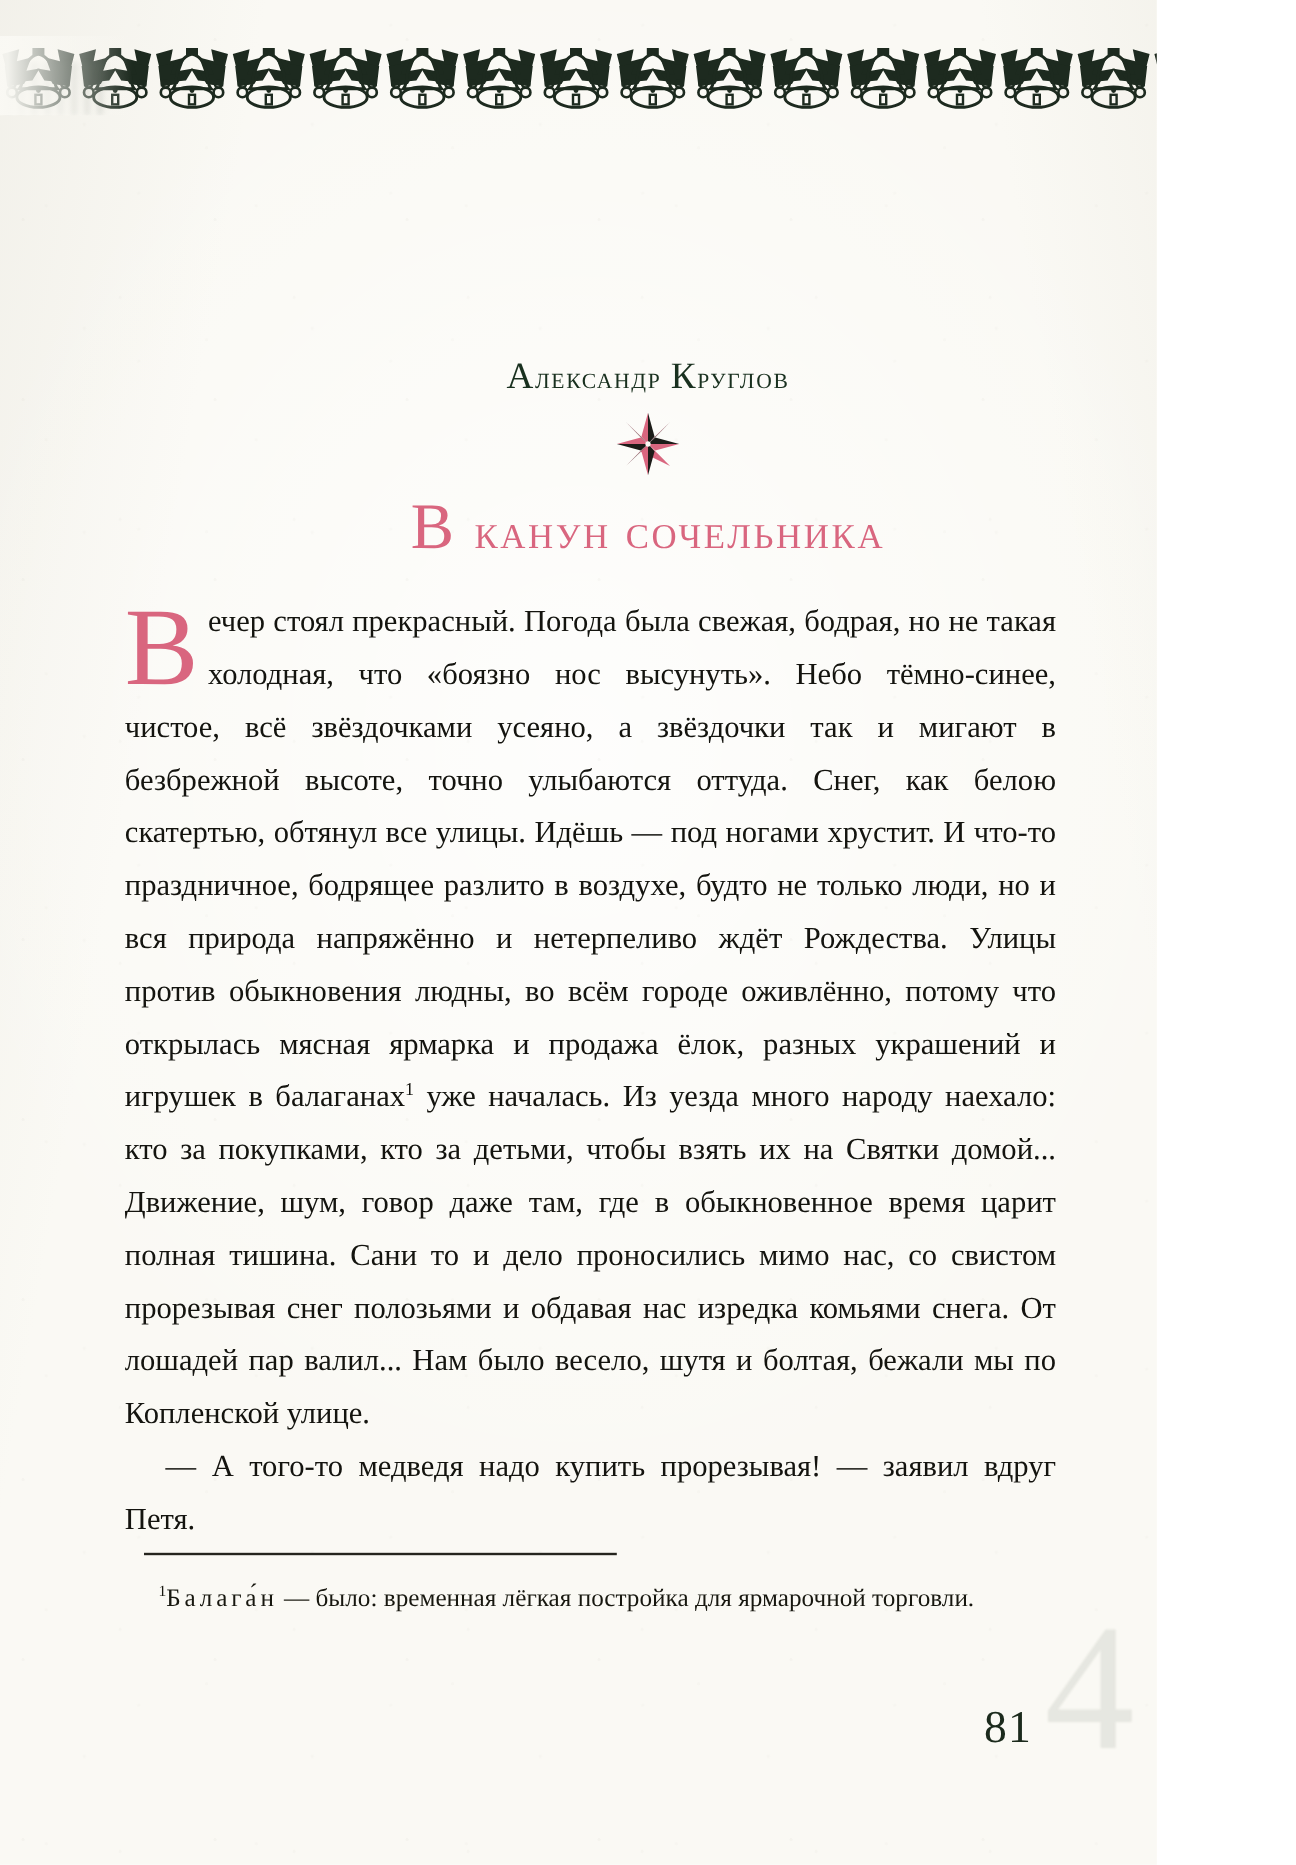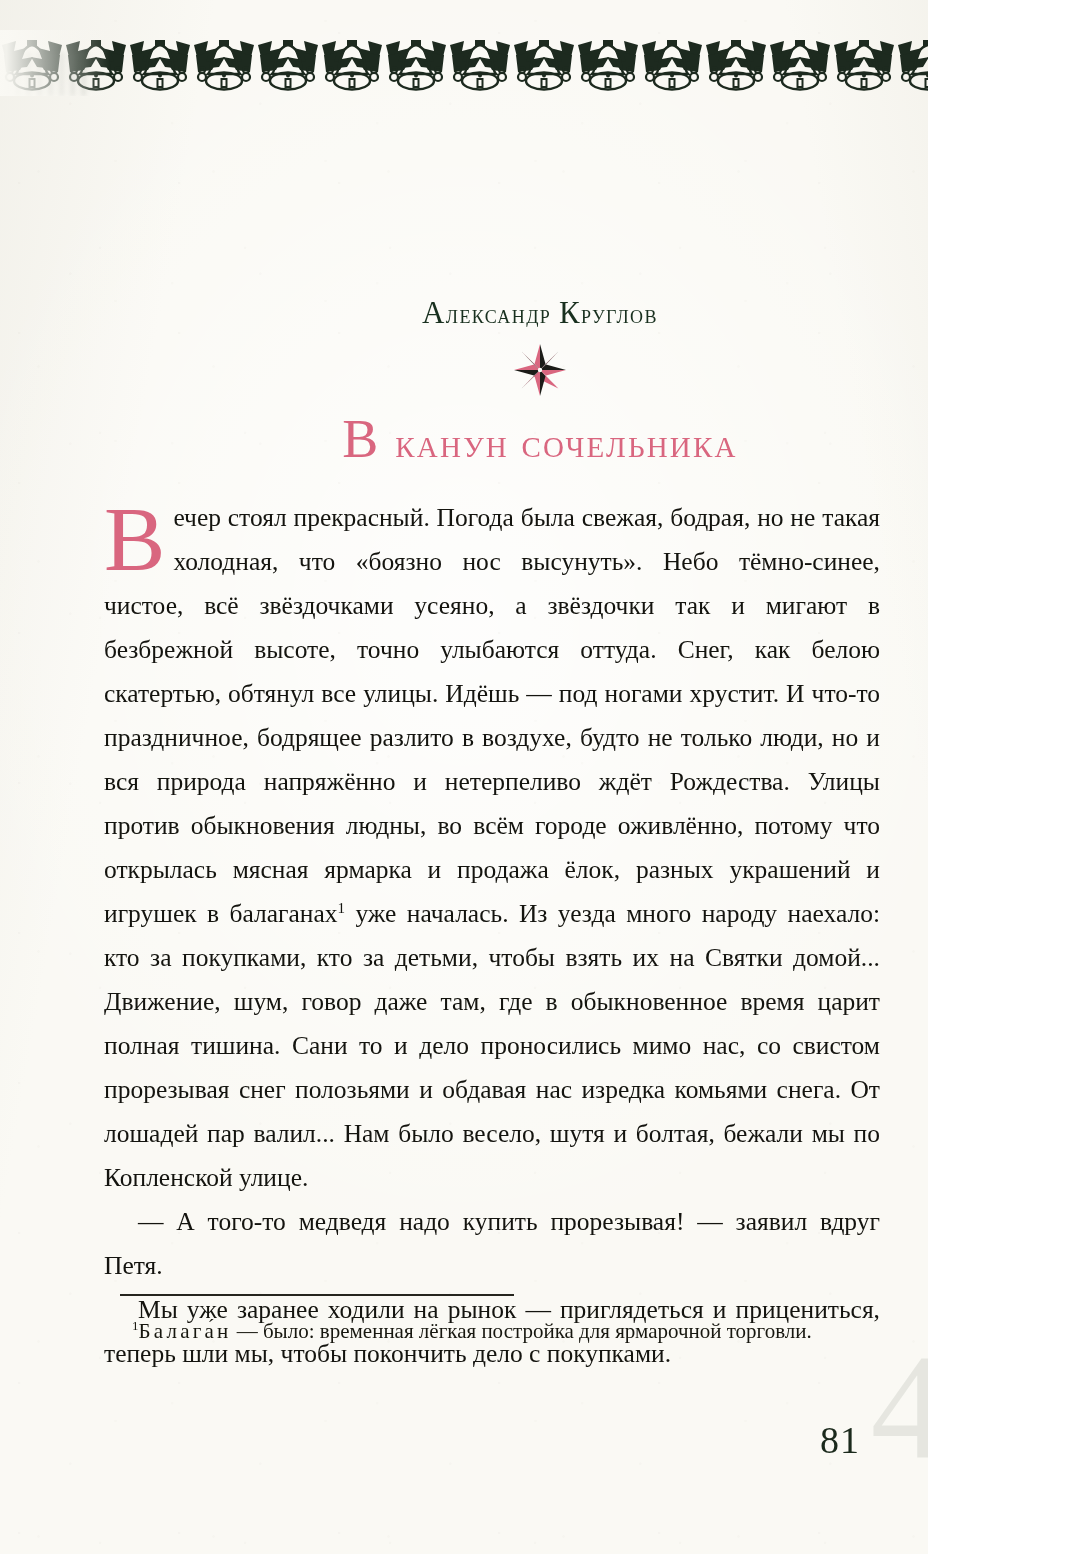--- a/index.html
+++ b/index.html
@@ -10,20 +10,21 @@
   body {
     font-family: "Liberation Serif", "DejaVu Serif", serif;
   }
 
   .page {
     position: relative;
     width: 928px;
     height: 1554px;
     background: #fbfaf6;
     overflow: hidden;
+    padding-left: 36px;
   }
 
   
   .paper-texture {
     position: absolute;
     inset: 0;
     background:
       radial-gradient(ellipse 80% 60% at 50% 40%, rgba(255,255,255,0.75) 0%, rgba(250,249,244,0) 70%),
       linear-gradient(100deg, rgba(236,234,226,0.55) 0%, rgba(252,251,247,0) 18%),
       linear-gradient(260deg, rgba(238,236,228,0.45) 0%, rgba(252,251,247,0) 12%),
@@ -304,21 +305,20 @@
     </div>
 
     <div class="title"><span class="t-first">В</span><span class="t-gap"></span><span class="t-rest">канун сочельника</span></div>
   </div>
 
   <div class="body-text">
     <p><span class="dropcap">В</span><span>ечер стоял прекрасный. Погода была свежая, бодрая, но не такая холодная, что «боязно нос высунуть». Небо тёмно-синее, чистое, всё звёздочками усеяно, а звёздочки так и мигают в безбрежной высоте, точно улыбаются оттуда. Снег, как белою скатертью, обтянул все улицы. Идёшь — под ногами хрустит. И что-то праздничное, бодрящее разлито в воздухе, будто не только люди, но и вся природа напряжённо и нетерпеливо ждёт Рождества. Улицы против обыкновения людны, во всём городе оживлённо, потому что открылась мясная ярмарка и продажа ёлок, разных украшений и игрушек в балаганах</span><span class="fn-ref">1</span><span> уже началась. Из уезда много народу наехало: кто за покупками, кто за детьми, чтобы взять их на Святки домой... Движение, шум, говор даже там, где в обыкновенное время царит полная тишина. Сани то и дело проносились мимо нас, со свистом прорезывая снег полозьями и обдавая нас изредка комьями снега. От лошадей пар валил... Нам было весело, шутя и болтая, бежали мы по Копленской улице.</span></p>
 
     <p class="indent">— А того-то медведя надо купить прорезывая! — заявил вдруг Петя.</p>
 
-    <p class="indent">Мы уже заранее ходили на рынок — приглядеться и прицениться, теперь шли мы, чтобы покончить дело с покупками.</p>
   </div>
 
   <div class="fn-rule"></div>
 
   <div class="footnote">
     <p><span class="fn-num">1</span><span class="term">Балага́н</span><span> — было: временная лёгкая постройка для ярмарочной торговли.</span></p>
   </div>
 
   <div class="watermark">4</div>
   <div class="page-number">81</div>

